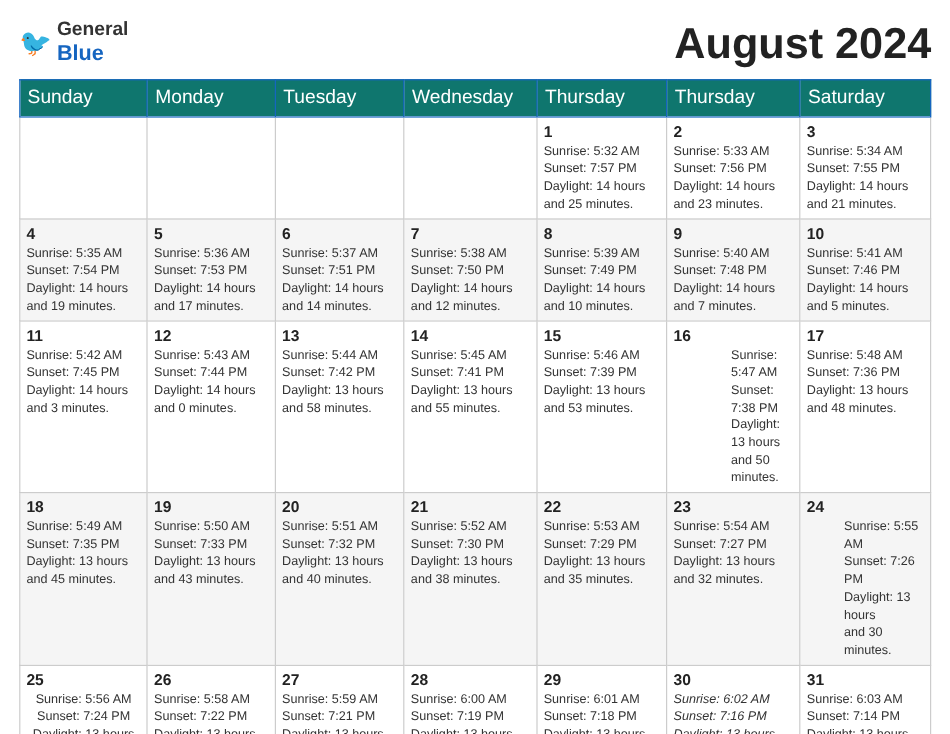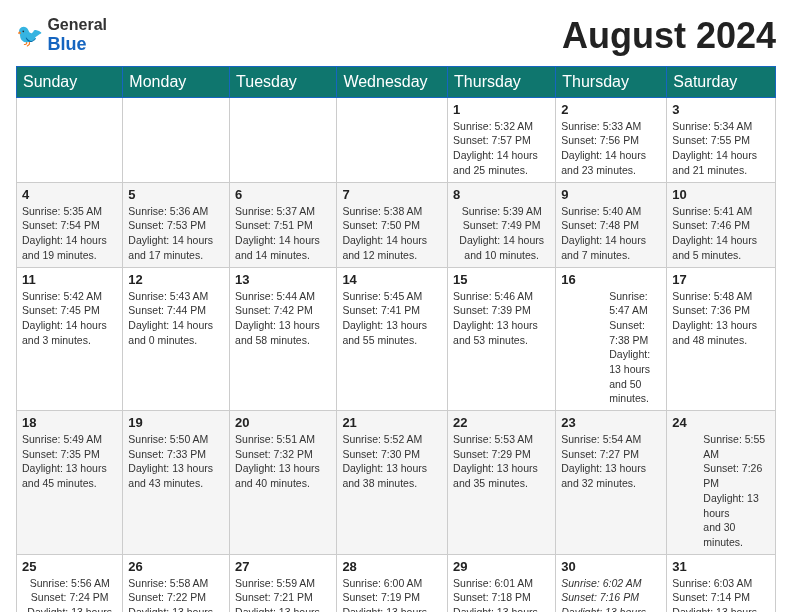--- a/index.html
+++ b/index.html
@@ -170,21 +170,21 @@
         </td>
         <td>
           <span class="day-number">7</span>
           <div class="day-info" style="white-space: pre-line;">Sunrise: 5:38 AM
 Sunset: 7:50 PM
 Daylight: 14 hours
 and 12 minutes.</div>
         </td>
         <td>
           <span class="day-number">8</span>
-          <div class="day-info" style="white-space: pre-line; text-align: center;">Sunrise: 5:39 AM
+          <div class="day-info" style="white-space: pre-line;">Sunrise: 5:39 AM
 Sunset: 7:49 PM
 Daylight: 14 hours
 and 10 minutes.</div>
         </td>
         <td>
           <span class="day-number">9</span>
           <div class="day-info" style="white-space: pre-line;">Sunrise: 5:40 AM
 Sunset: 7:48 PM
 Daylight: 14 hours
 and 7 minutes.</div>

